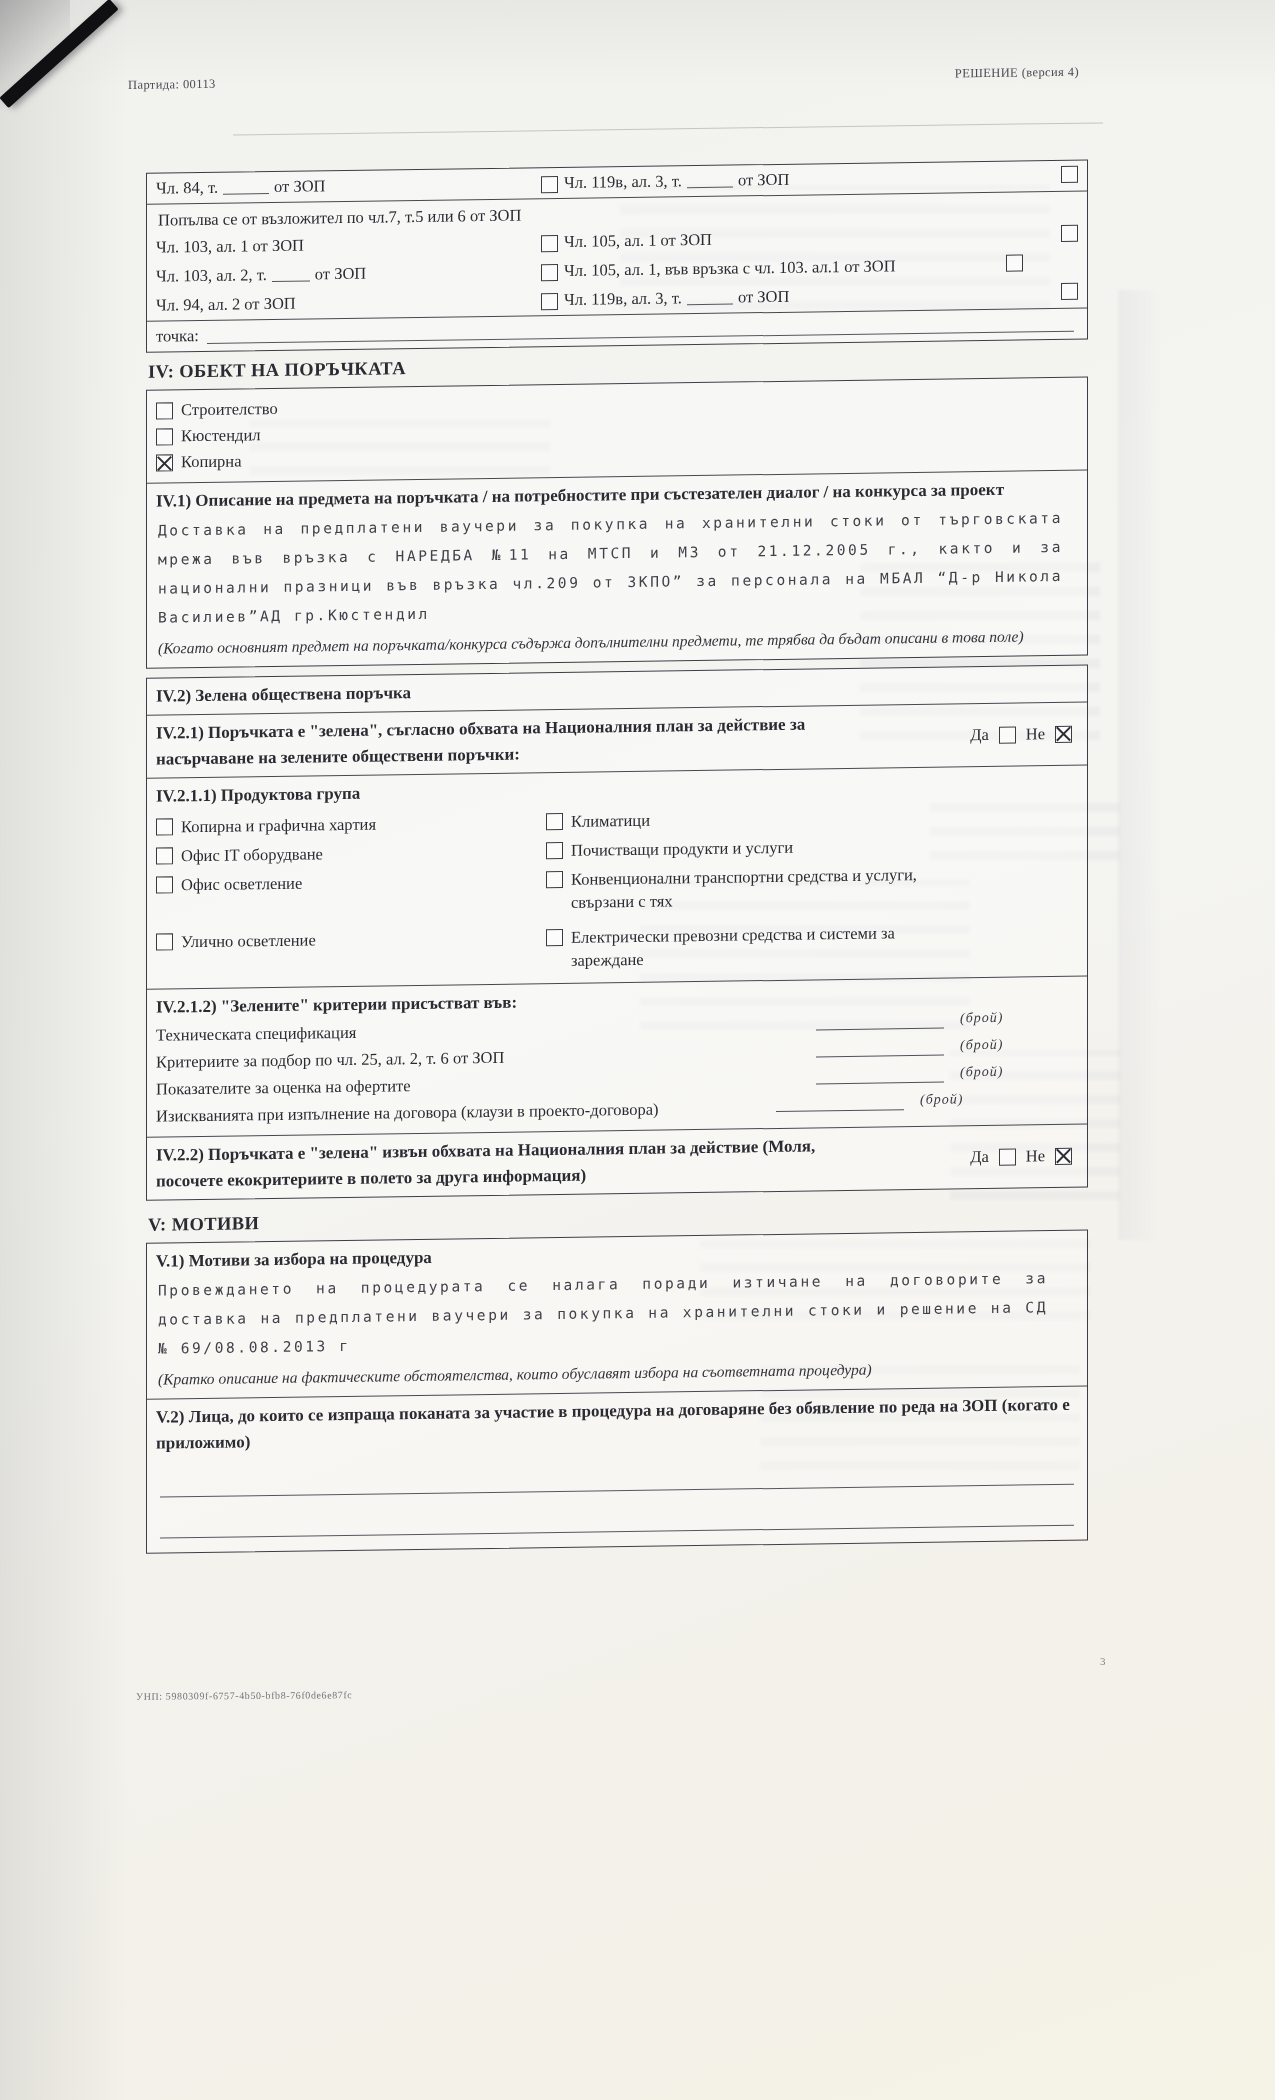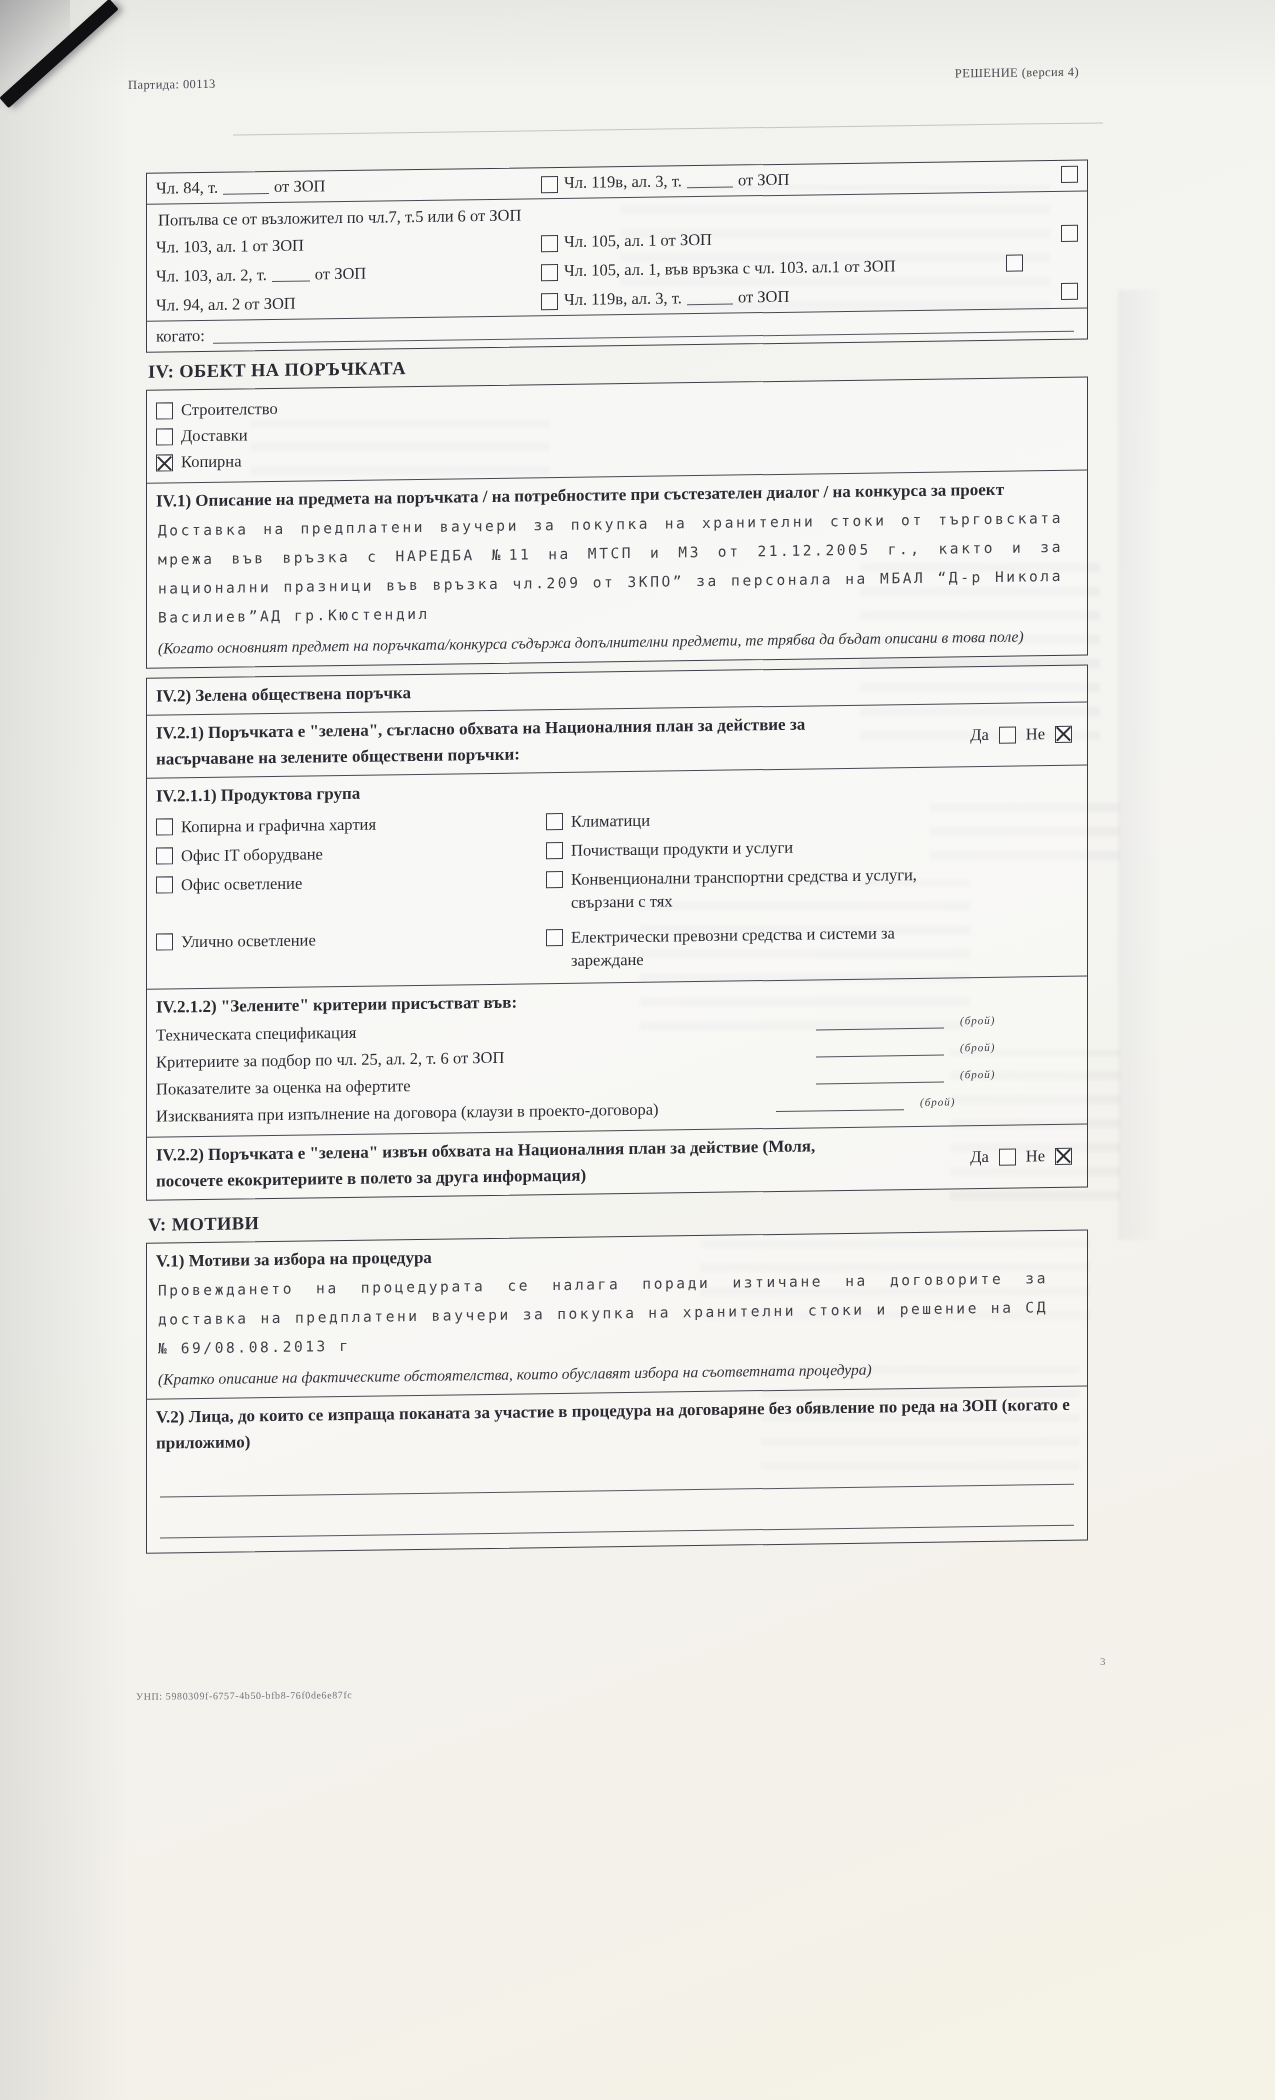--- a/index.html
+++ b/index.html
@@ -86,21 +86,21 @@
   .pg{display:flex;}
   .pg .col-l{width:390px;flex:none;}
   .pg .col-r{flex:1;}
   .pg .cbline{line-height:23px;margin:6px 0;}
   .push-down{margin-top:34px !important;}
 
   .crit-row{display:flex;align-items:flex-end;margin:3px 0;}
   .crit-row .clabel{flex:1;max-width:660px;font-size:16.5px;line-height:24px;}
   .crit-row .cblank{width:128px;height:12px;border-bottom:1.4px solid #50505a;
     margin:0 16px 6px 0;transform:translateY(-2px);}
-  .crit-row .cbroy{width:66px;font-style:italic;font-size:11px;color:#3a3a43;
+  .crit-row .cbroy{width:66px;font-style:italic;font-size:14px;color:#3a3a43;
     transform:translateY(-10px);letter-spacing:1px;flex:none;}
 
   .wide-blank{height:14px;border-bottom:1.3px solid #55555e;margin:26px 4px 0 4px;}
 
   .footer-unp{position:absolute;left:136px;top:1690px;font-size:10px;color:#73737b;
     letter-spacing:.6px;transform:rotate(-0.4deg);}
   .page-num{position:absolute;left:1100px;top:1655px;font-size:11px;color:#84848c;}
 </style>
 </head>
 <body>
@@ -172,36 +172,36 @@
               <span class="rtext lbl">
                 <span>Чл. 119в, ал. 3, т.</span><span class="blank b46"></span><span>от ЗОП</span>
               </span>
               <span class="cb edge-cb"></span>
             </div>
           </div>
         </div>
       </div>
 
       <div class="row" style="display:flex;align-items:flex-end;">
-        <span class="lbl">когато:</span>
+        <span class="lbl">точка:</span>
         <span class="blank grow" style="margin:0 4px 2px 8px"></span>
       </div>
     </div>
 
     <div class="free-title">IV: ОБЕКТ НА ПОРЪЧКАТА</div>
 
     <div class="tbl">
       <div class="row">
         <div class="cbline">
           <span class="cb"></span>
           <span class="lbl">Строителство</span>
         </div>
         <div class="cbline">
           <span class="cb"></span>
-          <span class="lbl">Доставки</span>
+          <span class="lbl">Кюстендил</span>
         </div>
         <div class="cbline">
           <span class="cb checked"></span>
           <span class="lbl">Копирна</span>
         </div>
       </div>
 
       <div class="row">
         <div class="sec-title" style="max-width:880px">IV.1) Описание на предмета на поръчката / на потребностите при състезателен диалог / на конкурса за проект</div>
         <div class="mono" style="max-width:905px">Доставка на предплатени ваучери за покупка на хранителни стоки от търговската мрежа във връзка с НАРЕДБА №11 на МТСП и МЗ от 21.12.2005 г., както и за национални празници във връзка чл.209 от ЗКПО” за персонала на МБАЛ “Д-р Никола Василиев”АД гр.Кюстендил</div>

